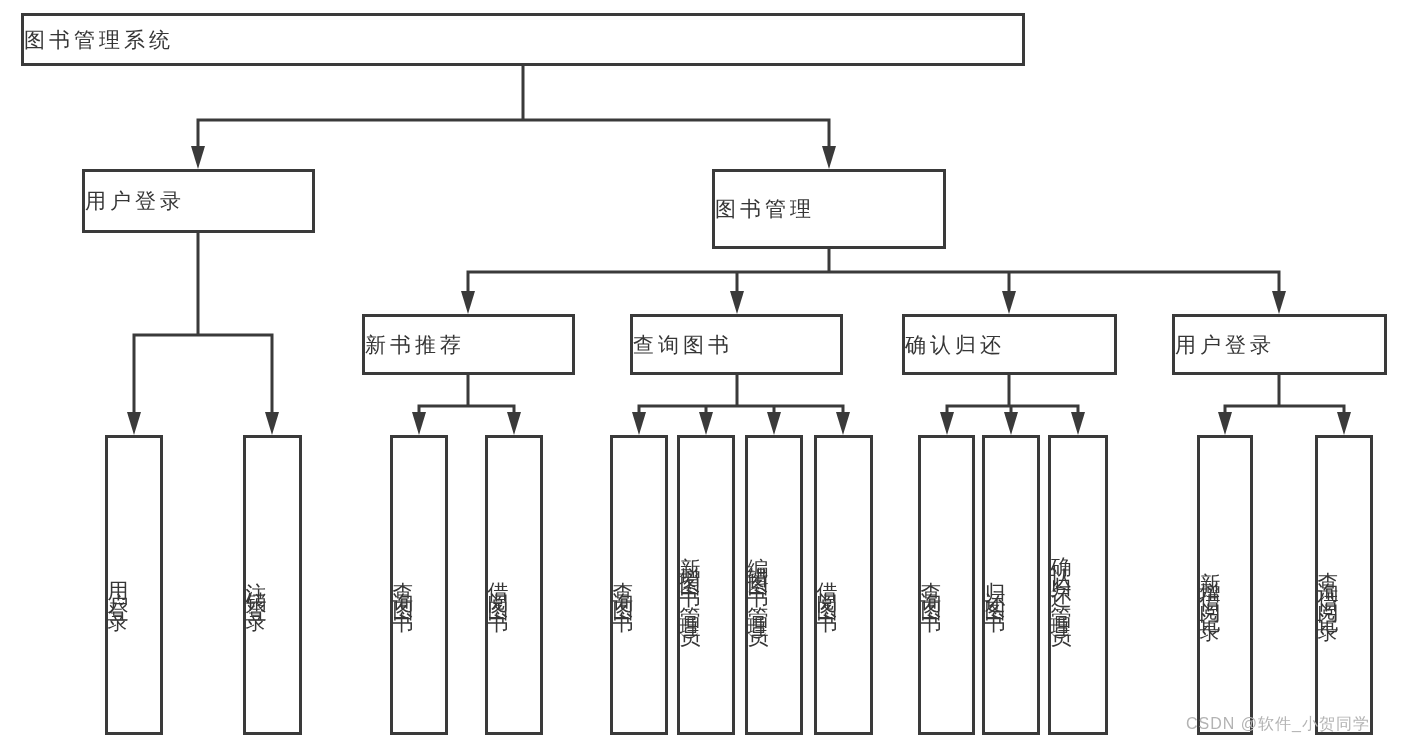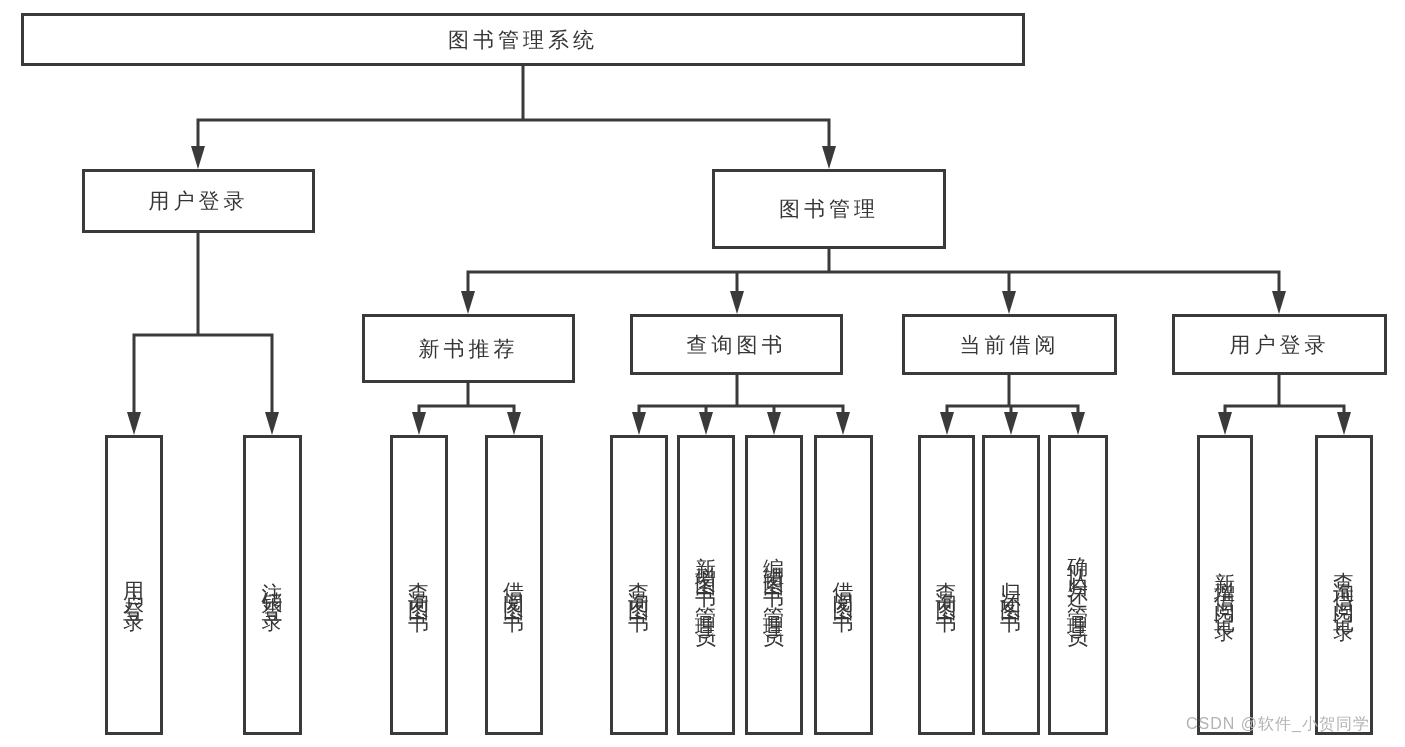--- a/index.html
+++ b/index.html
@@ -17,21 +17,20 @@
     color:var(--text);
   }
   svg.connectors{position:absolute;left:0;top:0;color:var(--line)}
   .box{
     position:absolute;
     box-sizing:border-box;
     background:#ffffff;
     border:3px solid var(--line);
     display:flex;
     align-items:center;
-    justify-content:center;
     font-size:21px;
     color:var(--text);
   }
   .box.h span{letter-spacing:4px;white-space:nowrap}
   .box.v span{
     writing-mode:vertical-rl;
     text-orientation:mixed;
     letter-spacing:10px;
     line-height:1;
     white-space:nowrap;
@@ -86,28 +85,28 @@
   <span>图书管理系统</span>
 </div>
 
 <div class="box h" style="left:82px;top:169px;width:233px;height:64px">
   <span>用户登录</span>
 </div>
 <div class="box h" style="left:712px;top:169px;width:234px;height:80px">
   <span>图书管理</span>
 </div>
 
-<div class="box h" style="left:362px;top:314px;width:213px;height:69px">
+<div class="box h" style="left:362px;top:314px;width:213px;height:61px">
   <span>新书推荐</span>
 </div>
 <div class="box h" style="left:630px;top:314px;width:213px;height:61px">
   <span>查询图书</span>
 </div>
 <div class="box h" style="left:902px;top:314px;width:215px;height:61px">
-  <span>当前借阅</span>
+  <span>确认归还</span>
 </div>
 <div class="box h" style="left:1172px;top:314px;width:215px;height:61px">
   <span>用户登录</span>
 </div>
 
 <div class="box v" style="left:105px;top:435px;width:58px;height:300px">
   <span>用户登录</span>
 </div>
 <div class="box v" style="left:243px;top:435px;width:59px;height:300px">
   <span>注销登录</span>

